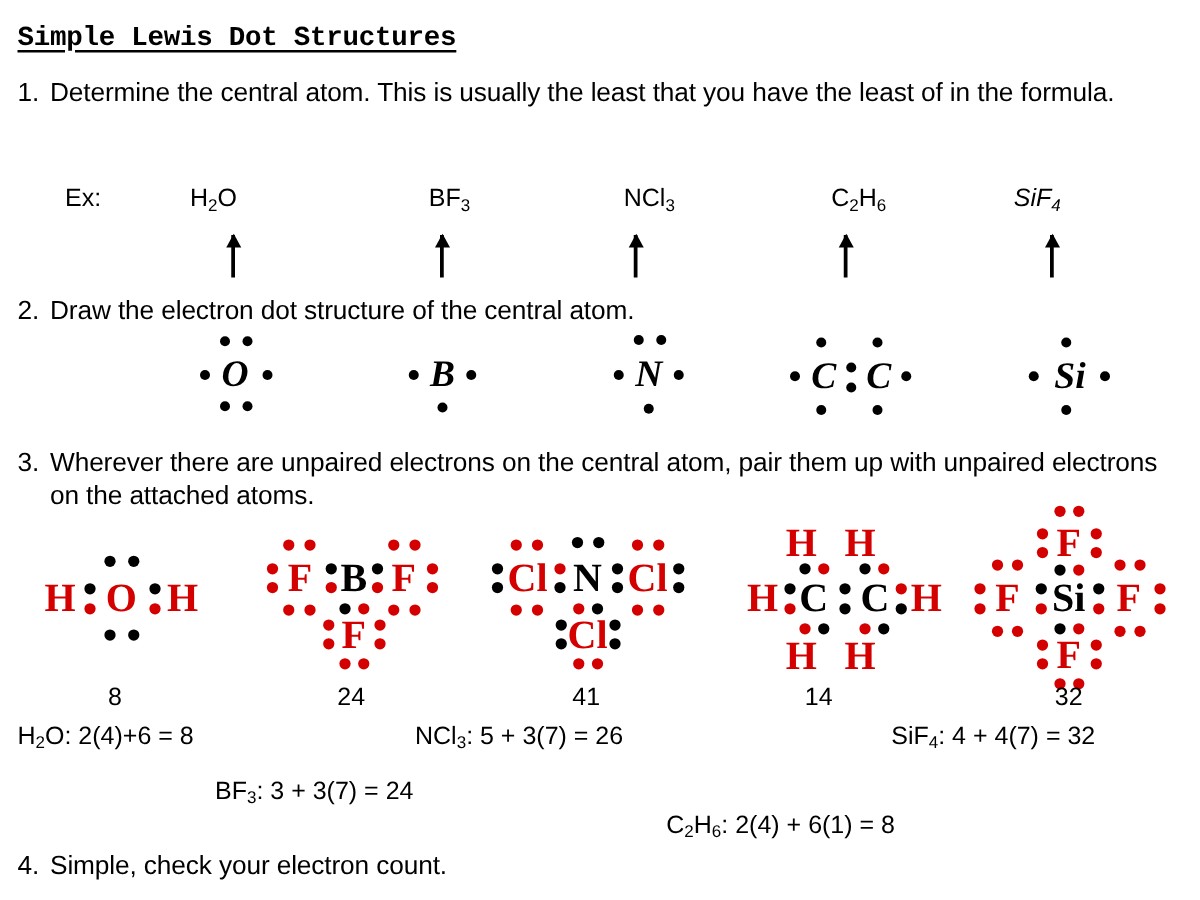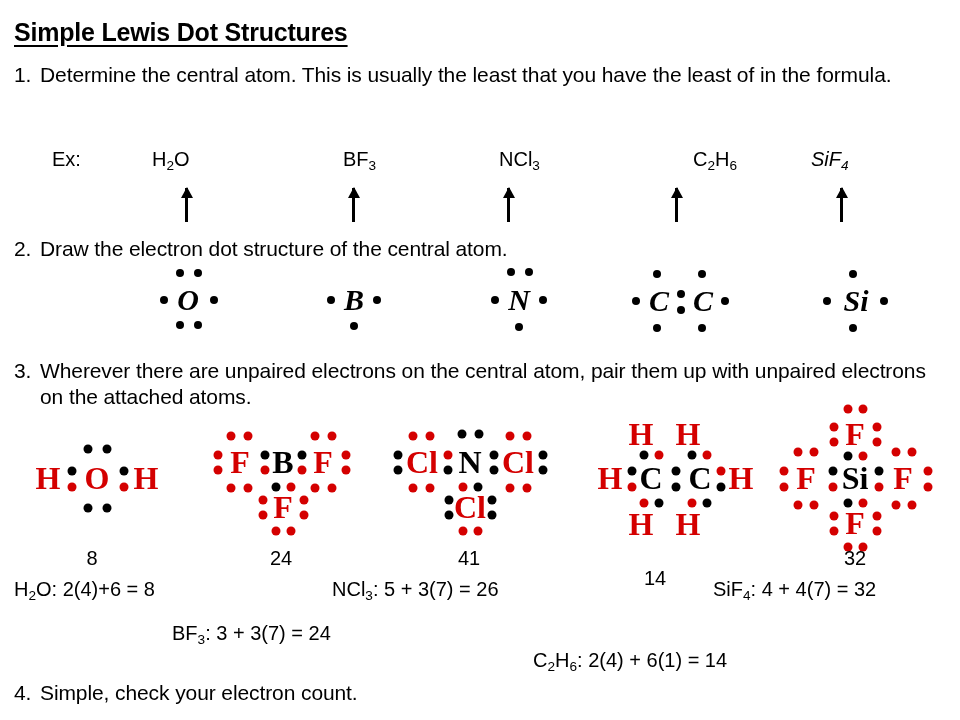--- a/index.html
+++ b/index.html
@@ -6,22 +6,22 @@
   body{
     width:960px;height:720px;background:#ffffff;overflow:hidden;
     font-family:"Liberation Sans", sans-serif;
     color:#000000;position:relative;
   }
   .slide{position:relative;width:960px;height:720px;}
 
   
   .title{
     position:absolute;left:14px;top:18px;
-    font-size:25px;font-weight:bold;letter-spacing:-0.2px;
-    text-decoration:underline;text-underline-offset:4px;
+    font-size:22px;font-weight:bold;letter-spacing:-0.2px;
+    text-decoration:underline;text-underline-offset:4px;font-family:Liberation Mono, monospace;
   }
   .step{
     position:absolute;font-size:21px;line-height:1.22;letter-spacing:-0.1px;
   }
   .step .num{position:absolute;left:0;top:0;}
   .step .body{display:block;margin-left:26px;}
 
   .ex-row{position:absolute;font-size:20px;}
   .ex-label{position:absolute;}
   .formula{position:absolute;text-align:center;white-space:nowrap;}
@@ -60,21 +60,21 @@
     <span class="num">1.</span>
     <span class="body">Determine the central atom.  This is usually the least that you have the least of in the formula.</span>
   </div>
 
   <div class="ex-row">
     <span class="ex-label" style="left:52px;top:148px;">Ex:</span>
 
     <span class="formula" style="left:152px;top:148px;"><span>H</span><sub>2</sub><span>O</span></span>
     <span class="formula" style="left:343px;top:148px;"><span>BF</span><sub>3</sub></span>
     <span class="formula" style="left:499px;top:148px;"><span>NCl</span><sub>3</sub></span>
-    <span class="formula" style="left:693px;top:148px;"><span>C</span><sub>2</sub><span>H</span><sub>6</sub></span>
+    <span class="formula" style="left:665px;top:148px;"><span>C</span><sub>2</sub><span>H</span><sub>6</sub></span>
     <span class="formula" style="left:811px;top:148px;font-style:italic;"><span>SiF</span><sub>4</sub></span>
 
     <span class="arrow" style="left:185px;top:188px;height:34px;"></span>
     <span class="arrow" style="left:352px;top:188px;height:34px;"></span>
     <span class="arrow" style="left:507px;top:188px;height:34px;"></span>
     <span class="arrow" style="left:675px;top:188px;height:34px;"></span>
     <span class="arrow" style="left:840px;top:188px;height:34px;"></span>
   </div>
 
   <div class="step" style="left:14px;top:236px;width:910px;">
@@ -299,30 +299,30 @@
     <span class="dot r" style="left:877px;top:516px;width:9px;height:9px;"></span>
     <span class="dot r" style="left:877px;top:531px;width:9px;height:9px;"></span>
     <span class="dot r" style="left:848px;top:547px;width:9px;height:9px;"></span>
     <span class="dot r" style="left:863px;top:547px;width:9px;height:9px;"></span>
   </div>
 
   <div>
     <span class="count" style="left:92px;top:547px;">8</span>
     <span class="count" style="left:281px;top:547px;">24</span>
     <span class="count" style="left:469px;top:547px;">41</span>
-    <span class="count" style="left:655px;top:547px;margin-top:20px;">14</span>
+    <span class="count" style="left:655px;top:547px;">14</span>
     <span class="count" style="left:855px;top:547px;">32</span>
   </div>
 
   <div>
     <span class="eq" style="left:14px;top:578px;"><span>H</span><sub>2</sub><span>O</span><span>: 2(4)+6 = 8</span></span>
     <span class="eq" style="left:332px;top:578px;"><span>NCl</span><sub>3</sub><span>: 5 + 3(7) = 26</span></span>
     <span class="eq" style="left:713px;top:578px;"><span>SiF</span><sub>4</sub><span>: 4 + 4(7) = 32</span></span>
     <span class="eq" style="left:172px;top:622px;"><span>BF</span><sub>3</sub><span>: 3 + 3(7) = 24</span></span>
-    <span class="eq" style="left:533px;top:649px;"><span>C</span><sub>2</sub><span>H</span><sub>6</sub><span>: 2(4) + 6(1) = 14</span></span>
+    <span class="eq" style="left:533px;top:649px;"><span>C</span><sub>2</sub><span>H</span><sub>6</sub><span>: 2(4) + 6(1) = 8</span></span>
   </div>
 
   <div class="step" style="left:14px;top:680px;width:910px;">
     <span class="num">4.</span>
     <span class="body">Simple, check your electron count.</span>
   </div>
 
 </div>
 
 </body></html>

